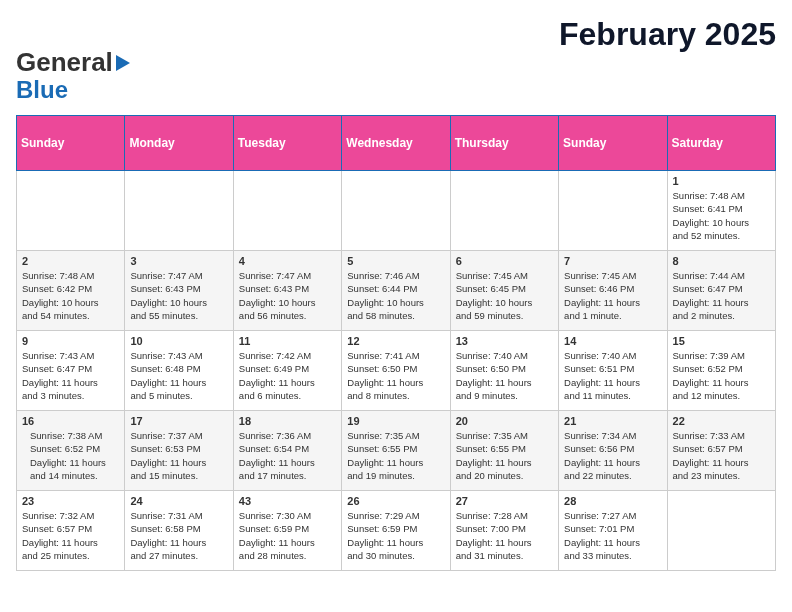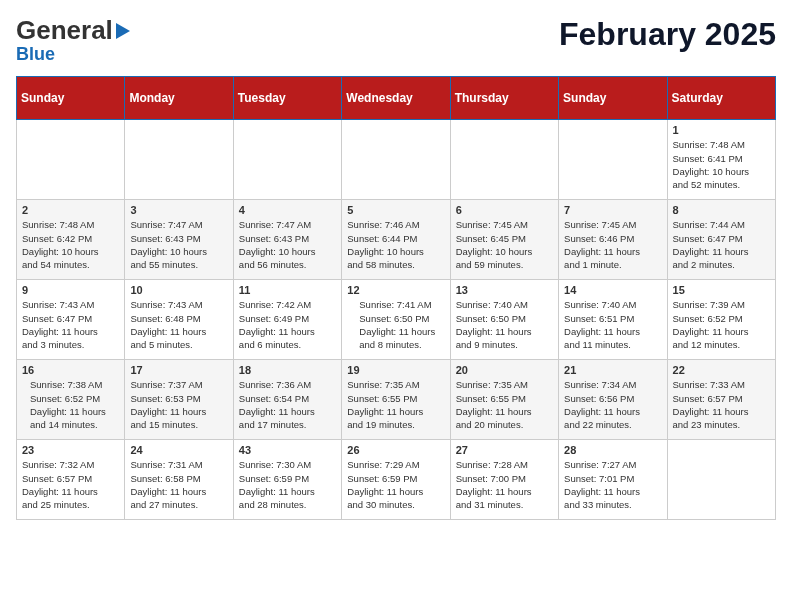--- a/index.html
+++ b/index.html
@@ -27,25 +27,25 @@
     .location {
       font-size: 14px;
       color: #555;
     }
     .calendar {
       width: 100%;
       border-collapse: collapse;
       border: 1px solid #ccc;
     }
     .calendar th {
-      background: #b91c1c;
+      background: #ec4899;
       color: #fff;
       font-size: 12px;
       font-weight: bold;
-      padding: 14px 4px;
+      padding: 20px 4px;
       text-align: left;
       border: 1px solid #1a6bb5;
     }
     .calendar td {
       vertical-align: top;
       padding: 4px 5px;
       border: 1px solid #ccc;
       font-size: 10px;
       color: #333;
       width: calc(100% / 7);
@@ -68,21 +68,21 @@
       font-size: 9.5px;
       line-height: 1.4;
       color: #333;
     }
     .empty-cell {
       background: #fff;
     }
     .logo-block {
       line-height: 1.1;
     }
-    .logo-row1 { display: flex; align-items: baseline; }
+    .logo-row1 { display: flex; align-items: baseline; margin-top: 32px; }
     .logo-arrow {
       display: inline-block;
       width: 0;
       height: 0;
       border-top: 8px solid transparent;
       border-bottom: 8px solid transparent;
       border-left: 14px solid #1a6bb5;
       margin-left: 3px;
       margin-bottom: 2px;
     }
@@ -90,21 +90,21 @@
 </head>
 <body>
 
 <div class="header">
   <div class="logo-block">
     <div class="logo-row1">
       <span style="font-size:26px;font-weight:bold;color:#333;font-family:Arial;">General</span>
       <span class="logo-arrow"></span>
     </div>
     <div>
-      <span style="font-size:18px;font-weight:bold;color:#1a6bb5;font-family:Arial;">Blue</span>
+      <span style="font-size:24px;font-weight:bold;color:#1a6bb5;font-family:Arial;">Blue</span>
     </div>
   </div>
   <div class="title-block">
     <div class="month-title">February 2025</div>
   </div>
 </div>
 
 <table class="calendar">
   <thead>
     <tr>
@@ -201,21 +201,21 @@
         </td>
         <td>
           <span class="day-num">11</span>
           <div class="day-info" style="white-space: pre-line;">Sunrise: 7:42 AM
 Sunset: 6:49 PM
 Daylight: 11 hours
 and 6 minutes.</div>
         </td>
         <td>
           <span class="day-num">12</span>
-          <div class="day-info" style="white-space: pre-line; margin-left: 12px;">Sunrise: 7:41 AM
+          <div class="day-info" style="white-space: pre-line;">Sunrise: 7:41 AM
 Sunset: 6:50 PM
 Daylight: 11 hours
 and 8 minutes.</div>
         </td>
         <td>
           <span class="day-num">13</span>
           <div class="day-info" style="white-space: pre-line;">Sunrise: 7:40 AM
 Sunset: 6:50 PM
 Daylight: 11 hours
 and 9 minutes.</div>

